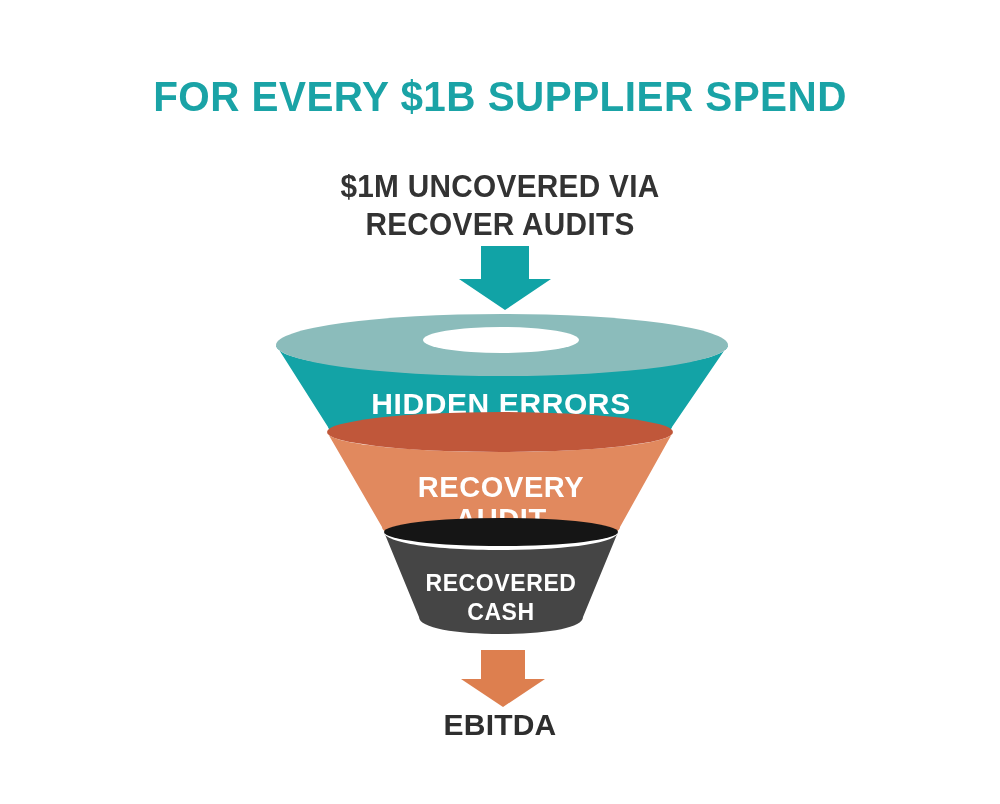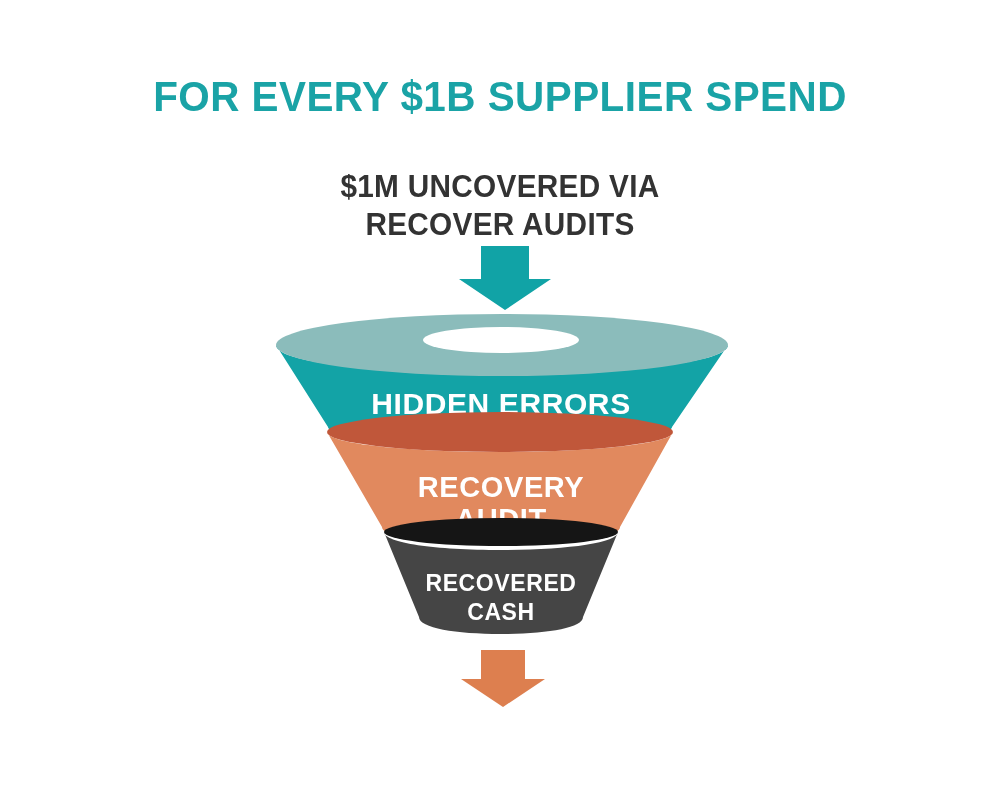--- a/index.html
+++ b/index.html
@@ -173,15 +173,16 @@
                L 525 679
                L 545 679
                L 503 707
                L 461 679
                L 481 679
                Z" fill="#dd7f4f"></path>
     </g>
   </svg>
 
   <div class="caption" style="color: rgb(46, 46, 46);">
+    <span class="line">EBITDA</span>
   </div>
 
 </div>
 
 </body></html>

